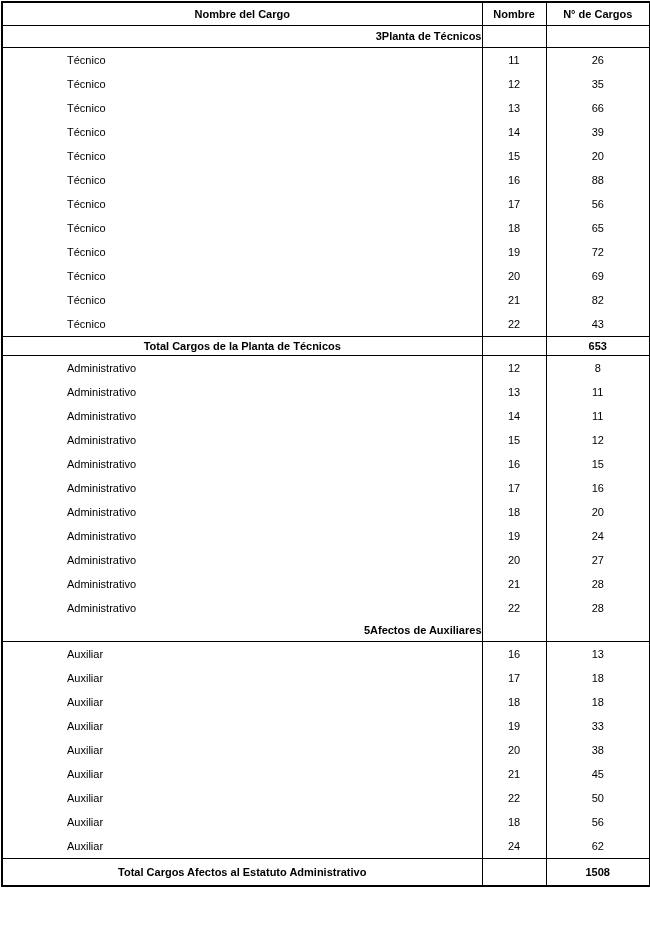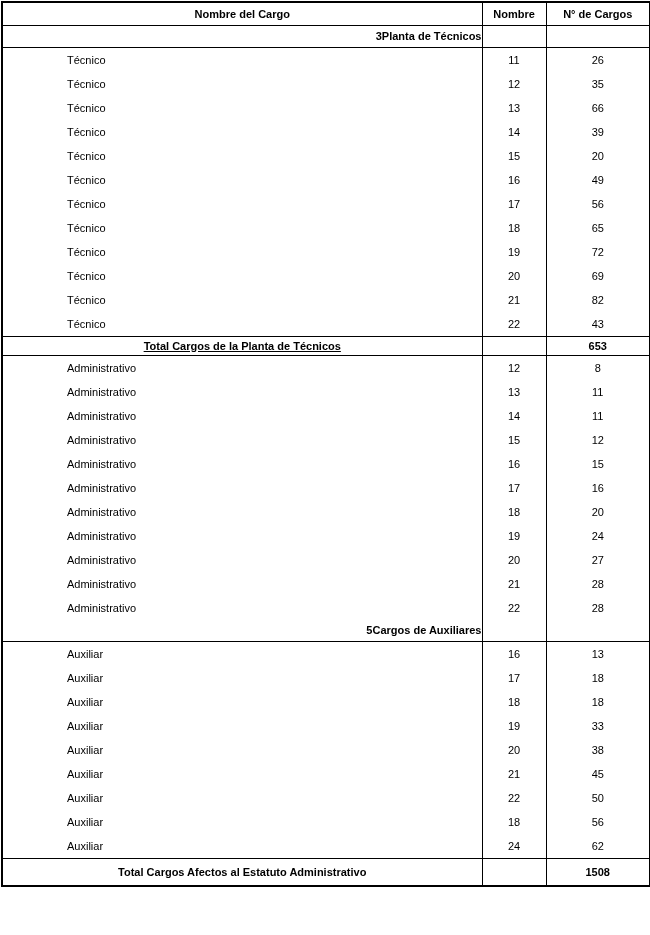--- a/index.html
+++ b/index.html
@@ -72,21 +72,20 @@
   }
   
   tr.r-total td {
     height: 18px;
     font-weight: bold;
     border-top: 1px solid #000000;
     border-bottom: 1px solid #000000;
   }
   tr.r-total td.cargo {
     text-align: center;
-    text-decoration: underline;
   }
   
   tr.r-grand td {
     height: 26px;
     font-weight: bold;
     border-top: 1px solid #000000;
   }
   tr.r-grand td.cargo {
     text-align: center;
   }
@@ -134,21 +133,21 @@
         <td class="count">39</td>
       </tr>
       <tr class="r-data">
         <td class="cargo">Técnico</td>
         <td class="grado">15</td>
         <td class="count">20</td>
       </tr>
       <tr class="r-data">
         <td class="cargo">Técnico</td>
         <td class="grado">16</td>
-        <td class="count">49</td>
+        <td class="count">88</td>
       </tr>
       <tr class="r-data">
         <td class="cargo">Técnico</td>
         <td class="grado">17</td>
         <td class="count">56</td>
       </tr>
       <tr class="r-data">
         <td class="cargo">Técnico</td>
         <td class="grado">18</td>
         <td class="count">65</td>
@@ -227,21 +226,21 @@
         <td class="cargo">Administrativo</td>
         <td class="grado">21</td>
         <td class="count">28</td>
       </tr>
       <tr class="r-data">
         <td class="cargo">Administrativo</td>
         <td class="grado">22</td>
         <td class="count">28</td>
       </tr>
       <tr class="r-section">
-        <td class="cargo"><span class="sec-num">5</span><span class="sec-title">Cargos de Auxiliares</span></td>
+        <td class="cargo"><span class="sec-num">5</span><span class="sec-title">Afectos de Auxiliares</span></td>
         <td class="grado"></td>
         <td class="count"></td>
       </tr>
       <tr class="r-data">
         <td class="cargo">Auxiliar</td>
         <td class="grado">16</td>
         <td class="count">13</td>
       </tr>
       <tr class="r-data">
         <td class="cargo">Auxiliar</td>

